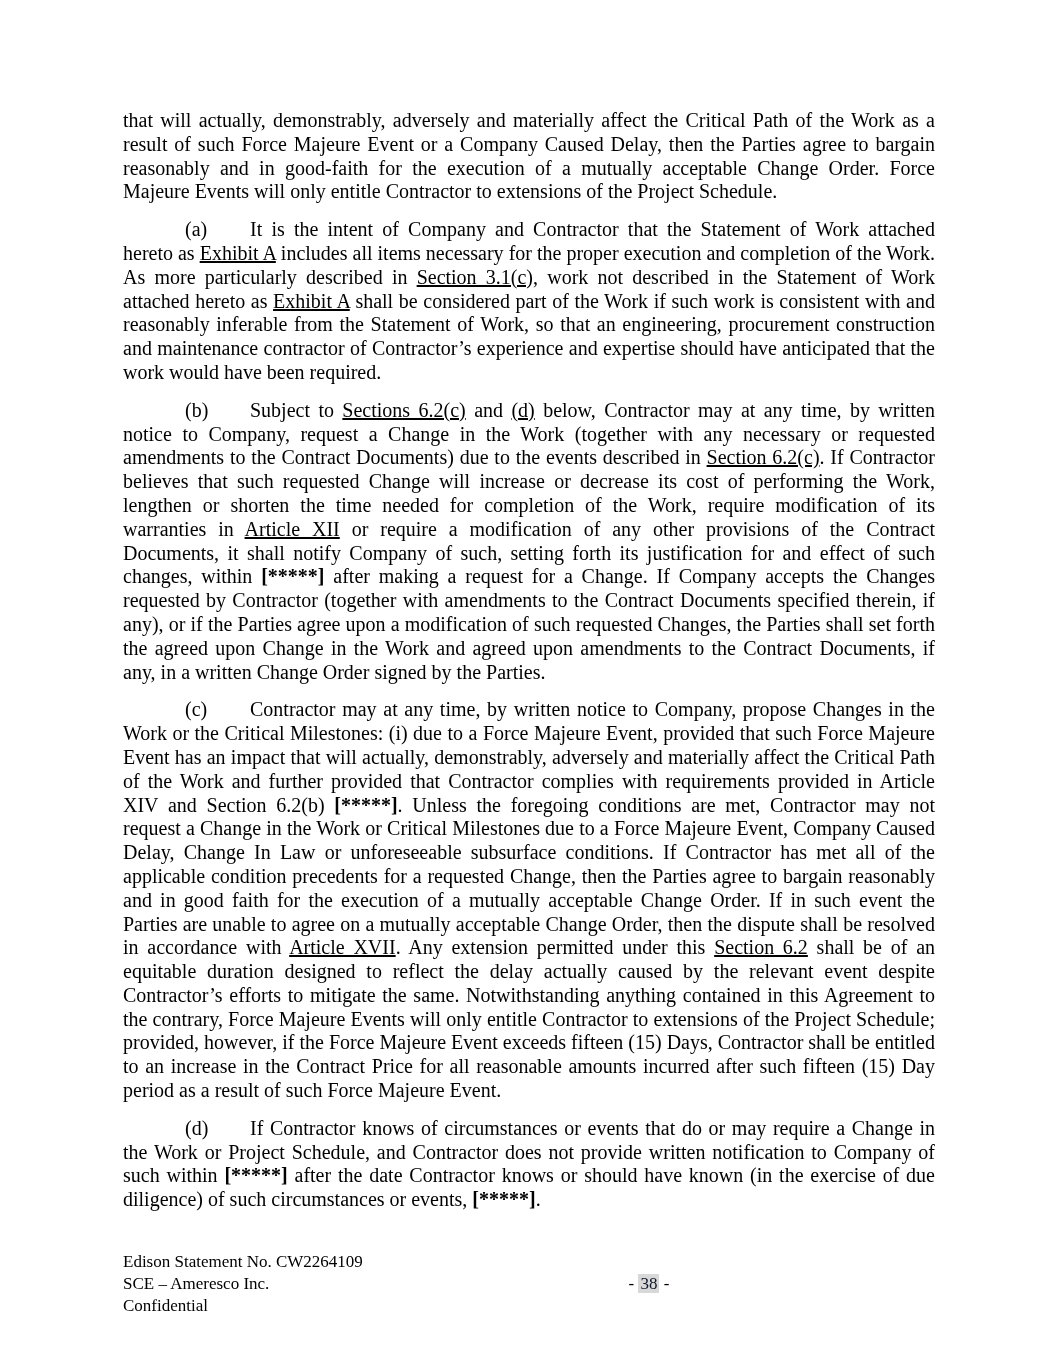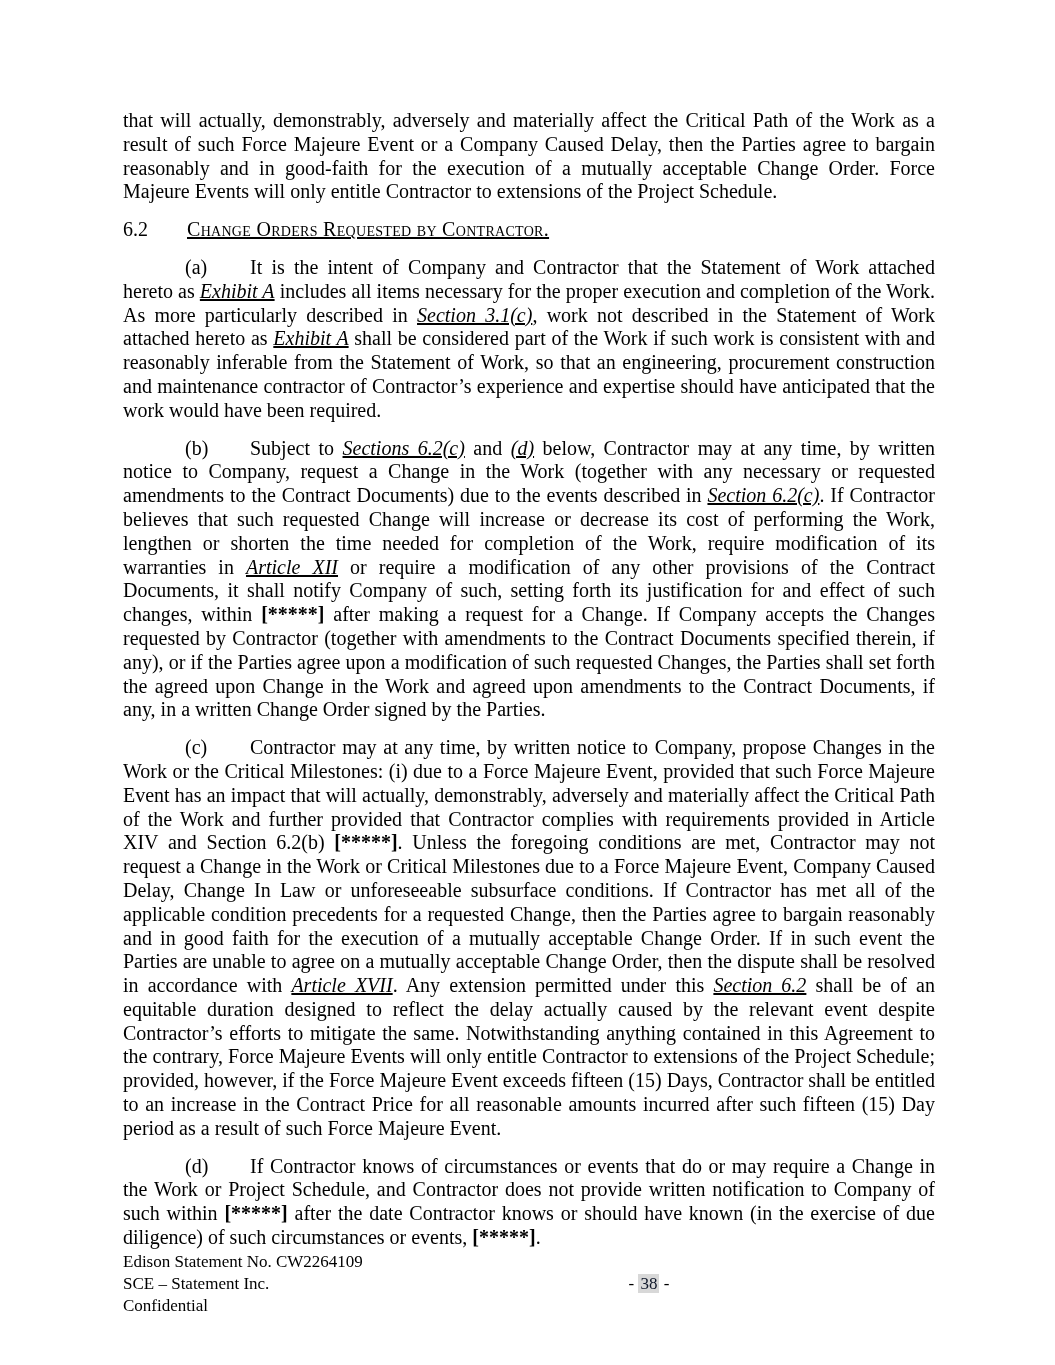--- a/index.html
+++ b/index.html
@@ -29,21 +29,21 @@
   }
   p.heading { text-align: left; }
   .h-num { display: inline-block; width: 64px; }
   .h-title {
     font-variant: small-caps;
     text-decoration: underline;
     letter-spacing: 0.3px;
   }
   .tab-first { display: inline-block; width: 62px; }
   .label-box { display: inline-block; width: 65px; }
-  .run.u { text-decoration: underline; font-style: italic; }
+  .run.u { text-decoration: underline; }
   .run.b { font-weight: bold; }
   .footer {
     position: absolute;
     left: 123px; top: 1251px;
     width: 812px;
     font-size: 17px;
     line-height: 21.8px;
     display: flex;
     justify-content: space-between;
     align-items: flex-start;
@@ -56,29 +56,28 @@
     padding: 0 2px;
   }
 </style>
 </head>
 <body>
 
 <div class="page">
 
   <main class="doc-body">
       <p class="para body"><span class="run">that will actually, demonstrably, adversely and materially affect the Critical Path of the Work as a result of such Force Majeure Event or a Company Caused Delay, then the Parties agree to bargain reasonably and in good-faith for the execution of a mutually acceptable Change Order.  Force Majeure Events will only entitle Contractor to extensions of the Project Schedule.</span></p>
-      <p class="para heading"><span class="h-num">6.2</span><span class="h-title"><span class="run">Change Orders Requested by Contractor.</span></span></p>
       <p class="para lettered"><span class="tab-first"></span><span class="label-box">(a)</span><span class="run">It is the intent of Company and Contractor that the Statement of Work attached hereto as </span><span class="run u">Exhibit A</span><span class="run"> includes all items necessary for the proper execution and completion of the Work.  As more particularly described in </span><span class="run u">Section 3.1(c)</span><span class="run">, work not described in the Statement of Work attached hereto as </span><span class="run u">Exhibit A</span><span class="run"> shall be considered part of the Work if such work is consistent with and reasonably inferable from the Statement of Work, so that an engineering, procurement construction and maintenance contractor of Contractor’s experience and expertise should have anticipated that the work would have been required.</span></p>
       <p class="para lettered"><span class="tab-first"></span><span class="label-box">(b)</span><span class="run">Subject to </span><span class="run u">Sections 6.2(c)</span><span class="run"> and </span><span class="run u">(d)</span><span class="run"> below, Contractor may at any time, by written notice to Company, request a Change in the Work (together with any necessary or requested amendments to the Contract Documents) due to the events described in </span><span class="run u">Section 6.2(c)</span><span class="run">.  If Contractor believes that such requested Change will increase or decrease its cost of performing the Work, lengthen or shorten the time needed for completion of the Work, require modification of its warranties in </span><span class="run u">Article XII</span><span class="run"> or require a modification of any other provisions of the Contract Documents, it shall notify Company of such, setting forth its justification for and effect of such changes, within </span><span class="run b">[*****]</span><span class="run"> after making a request for a Change.  If Company accepts the Changes requested by Contractor (together with amendments to the Contract Documents specified therein, if any), or if the Parties agree upon a modification of such requested Changes, the Parties shall set forth the agreed upon Change in the Work and agreed upon amendments to the Contract Documents, if any, in a written Change Order signed by the Parties.</span></p>
       <p class="para lettered"><span class="tab-first"></span><span class="label-box">(c)</span><span class="run">Contractor may at any time, by written notice to Company, propose Changes in the Work or the Critical Milestones: (i) due to a Force Majeure Event, provided that such Force Majeure Event has an impact that will actually, demonstrably, adversely and materially affect the Critical Path of the Work and further provided that Contractor complies with requirements provided in Article XIV and Section 6.2(b) </span><span class="run b">[*****]</span><span class="run">. Unless the foregoing conditions are met, Contractor may not request a Change in the Work or Critical Milestones due to a Force Majeure Event, Company Caused Delay, Change In Law or unforeseeable subsurface conditions.  If Contractor has met all of the applicable condition precedents for a requested Change, then the Parties agree to bargain reasonably and in good faith for the execution of a mutually acceptable Change Order.  If in such event the Parties are unable to agree on a mutually acceptable Change Order, then the dispute shall be resolved in accordance with </span><span class="run u">Article XVII</span><span class="run">.  Any extension permitted under this </span><span class="run u">Section 6.2</span><span class="run"> shall be of an equitable duration designed to reflect the delay actually caused by the relevant event despite Contractor’s efforts to mitigate the same.  Notwithstanding anything contained in this Agreement to the contrary, Force Majeure Events will only entitle Contractor to extensions of the Project Schedule; provided, however, if the Force Majeure Event exceeds fifteen (15) Days, Contractor shall be entitled to an increase in the Contract Price for all reasonable amounts incurred after such fifteen (15) Day period as a result of such Force Majeure Event.</span></p>
       <p class="para lettered"><span class="tab-first"></span><span class="label-box">(d)</span><span class="run">If Contractor knows of circumstances or events that do or may require a Change in the Work or Project Schedule, and Contractor does not provide written notification to Company of such within </span><span class="run b">[*****]</span><span class="run"> after the date Contractor knows or should have known (in the exercise of due diligence) of such circumstances or events, </span><span class="run b">[*****]</span><span class="run">.</span></p>
     </main>
 
   <footer class="footer">
     <div class="f-left">
       <div>Edison Statement No. CW2264109</div>
-      <div>SCE – Statement Inc.</div>
+      <div>SCE – Ameresco Inc.</div>
       <div>Confidential</div>
     </div>
     <div class="f-center"><span>- </span><span class="page-num" style="color: #0f172a; background: rgb(216, 216, 216);">38</span><span> -</span></div>
   </footer>
 
 </div>
 
 </body></html>

